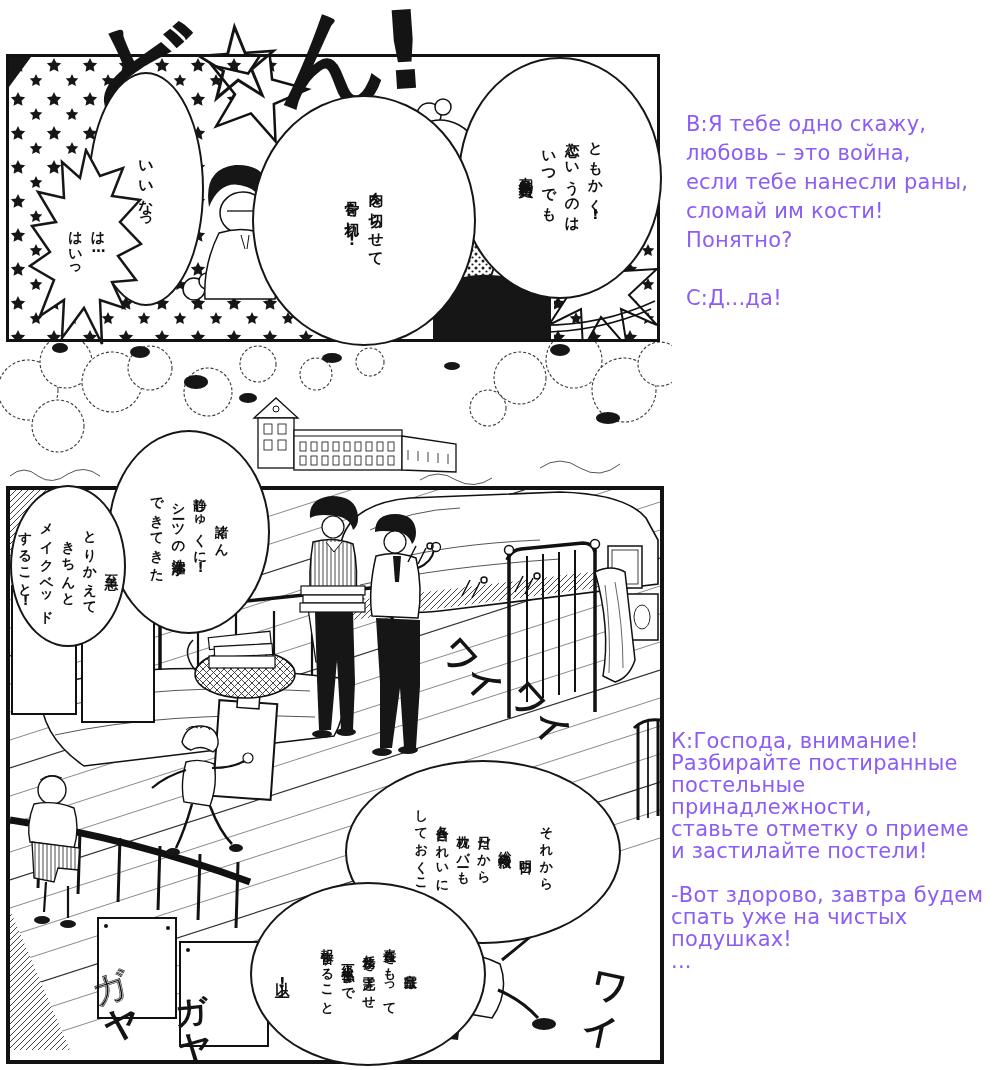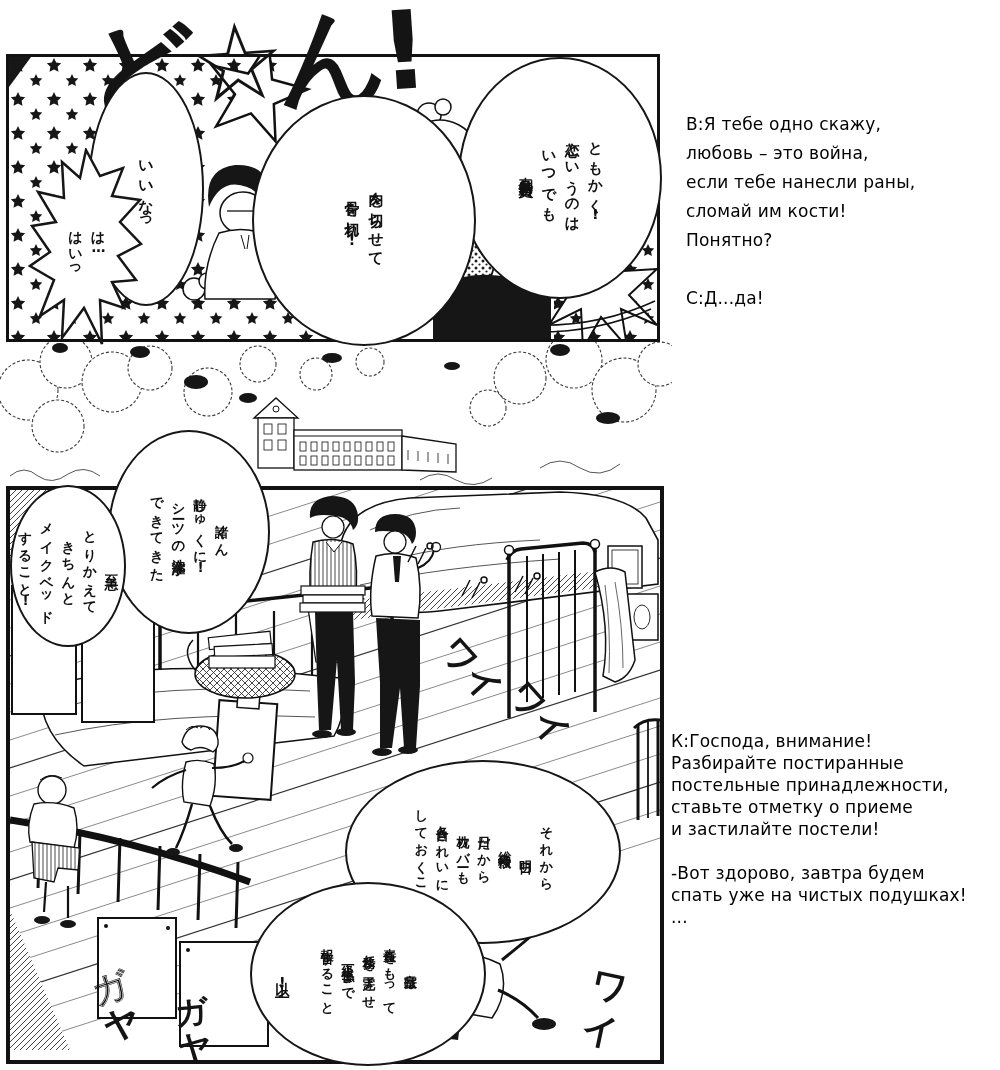--- a/index.html
+++ b/index.html
@@ -32,21 +32,21 @@
 
   .sfx{position:absolute;font-weight:900;color:#141414;z-index:4;
        font-family:"DejaVu Sans",sans-serif;}
   #sfx-don{left:86px;top:-10px;font-size:108px;letter-spacing:-8px;transform:rotate(-4deg);z-index:4;}
   #sfx-wai-a{left:436px;top:646px;font-size:35px;transform:rotate(48deg);}
   #sfx-wai-b{left:504px;top:690px;font-size:35px;transform:rotate(48deg);}
   #sfx-gaya-a{left:84px;top:944px;font-size:36px;writing-mode:vertical-rl;text-orientation:upright;transform:rotate(-18deg);}
   #sfx-gaya-b{left:168px;top:972px;font-size:33px;writing-mode:vertical-rl;text-orientation:upright;transform:rotate(-6deg);}
   #sfx-wai-c{left:584px;top:948px;font-size:36px;writing-mode:vertical-rl;text-orientation:upright;transform:rotate(12deg);}
 
-  .ru{position:absolute;white-space:pre-line;color:#000000;font-size:17px;line-height:29px;
+  .ru{position:absolute;white-space:pre-line;color:#8b5cf6;font-size:21px;line-height:29px;
       letter-spacing:0.2px;z-index:2;font-family:"DejaVu Sans","Liberation Sans",sans-serif;}
   #ru-top{left:686px;top:110px;width:312px;}
   #ru-bottom{left:671px;top:730px;width:330px;line-height:22px;}
 </style>
 </head>
 <body>
 
 <div class="page">
 
   <div class="sfx" id="sfx-don">ど☆ん!</div>

